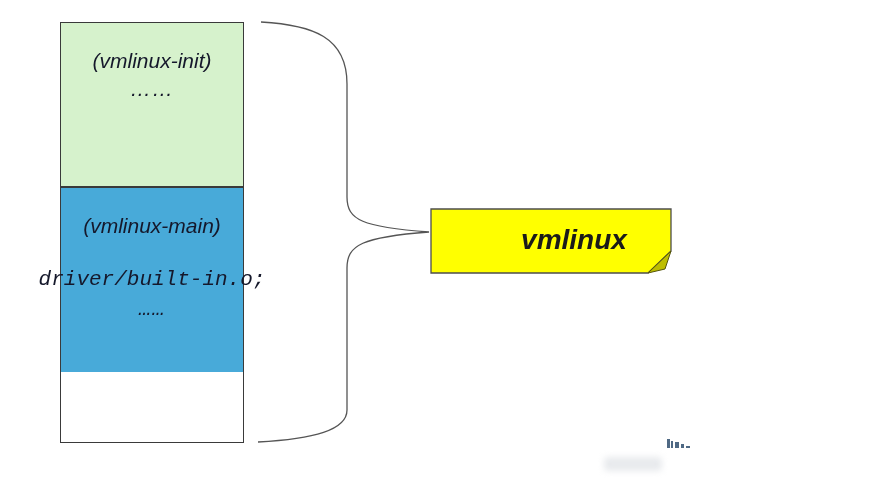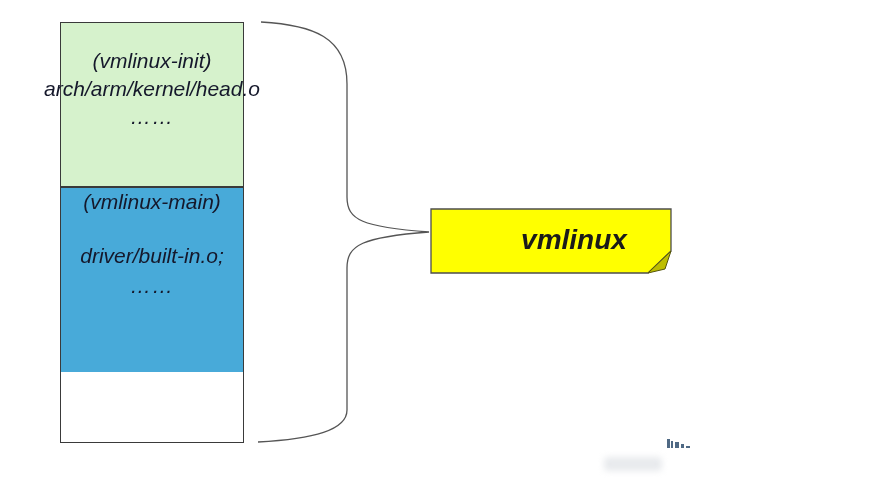--- a/index.html
+++ b/index.html
@@ -19,28 +19,28 @@
   
   .stack{
     position:absolute;left:60px;top:22px;width:184px;height:421px;
     box-sizing:border-box;
     border:1px solid #3a3a3a;
     display:flex;flex-direction:column;
   }
   .sec{box-sizing:border-box;width:100%;}
   .sec + .sec{border-top:2px solid #3a3a3a;}
   .sec-init{height:163px;background:#d6f2cc;padding-top:24px;}
-  .sec-main{height:186px;background:#48aad9;padding-top:0;}
+  .sec-main{height:186px;background:#48aad9;padding-top:24px;}
   .sec-kall{flex:1;background:#d9d9d9;display:flex;align-items:center;justify-content:center;}
   .line{
     display:flex;justify-content:center;
     line-height:28px;font-size:21px;white-space:nowrap;
   }
   .line > span{white-space:nowrap;}
-  .sec-main .content .line{line-height:30px;}
+  .sec-main .content .line{line-height:30px;font-family:Liberation Mono, monospace;}
   .sec-main .gap{height:25px;}
   .dots{letter-spacing:1px;}
   
   .note-label{
     position:absolute;left:431px;top:208px;width:286px;height:64px;
     display:flex;align-items:center;justify-content:center;
     font-size:28px;font-weight:bold;font-style:italic;
     color:#1a1a1a;
   }
   
@@ -75,23 +75,20 @@
       <rect x="686" y="446" width="4" height="2"></rect>
     </g>
   </svg>
 
   <div class="stack">
 
     <div class="sec sec-init">
       <div class="line">
         <span>(vmlinux-init)</span>
       </div>
-      <div class="line">
-        <span>arch/arm/kernel/head.o</span>
-      </div>
       <div class="line dots">
         <span>……</span>
       </div>
     </div>
 
     <div class="sec sec-main">
       <div class="line">
         <span>(vmlinux-main)</span>
       </div>
       <div class="gap"></div>

